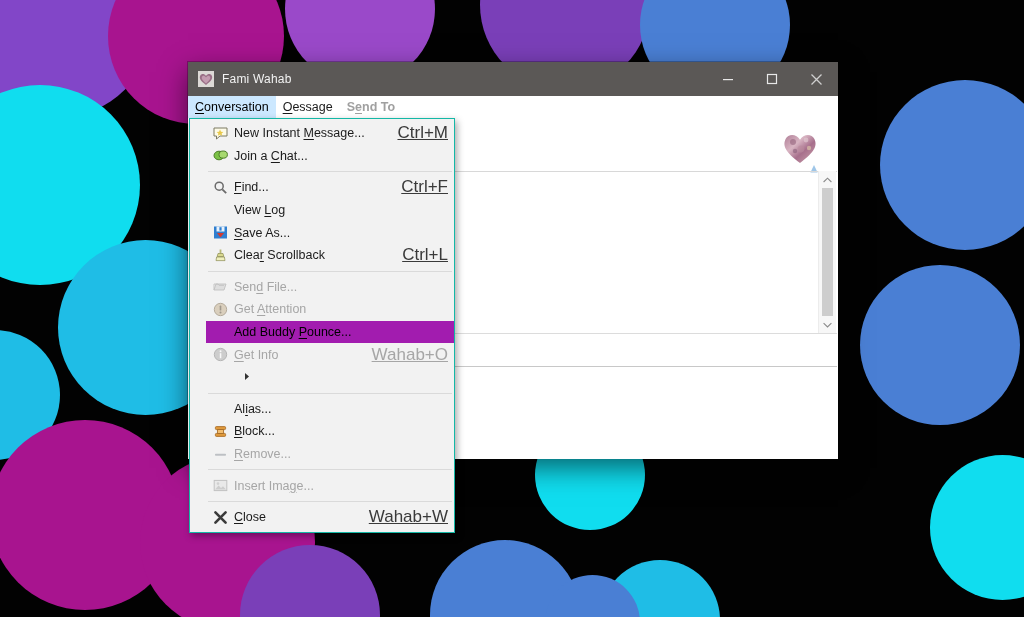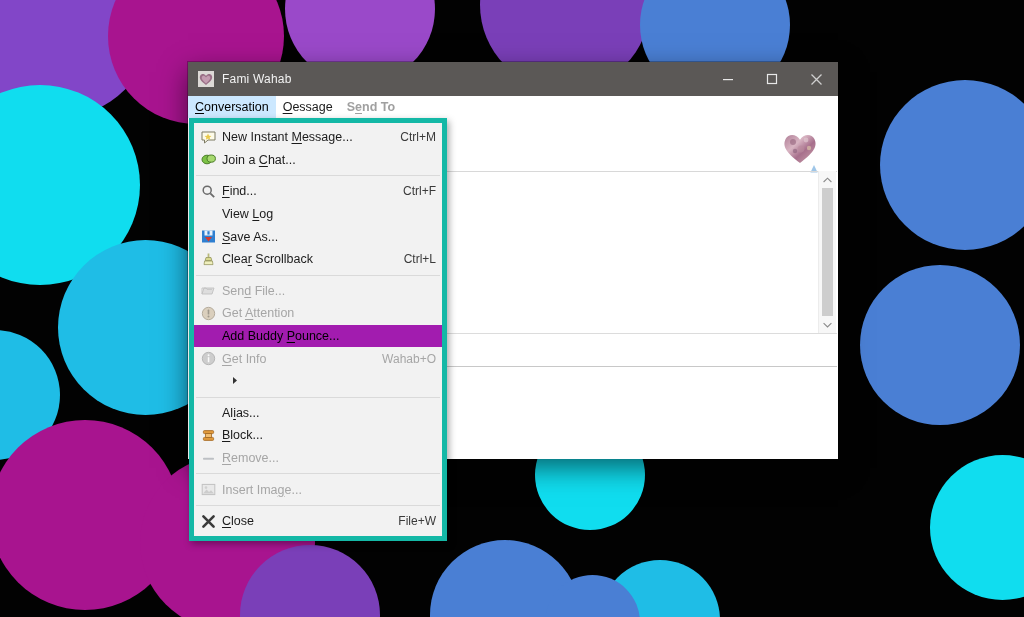--- a/index.html
+++ b/index.html
@@ -74,35 +74,35 @@
   }
   #input-text{font-size:12.5px;color:#4a4a4a;padding-left:6px;}
 
   #compose{
     position:absolute;left:1px;right:1px;top:248px;bottom:1px;background:#fff;
   }
 
   
   #dropdown{
     position:absolute;left:189px;top:118px;width:248px;
-    background:#f2f2f2;border:5px solid #14b8a6;
+    background:#f2f2f2;border:1px solid #14b8a6;
     box-shadow:2px 3px 7px rgba(0,0,0,.35);
-    padding:3px 0 3px 0;font-size:12.5px;
+    padding:3px 0 3px 16px;font-size:12.5px;
   }
   .mi{
     display:flex;align-items:center;height:22.6px;padding:0 6px 0 0;
     color:#1b1b1b;cursor:default;position:relative;
   }
   .mi.disabled{color:#a6a6a6;}
   .mi.selected{background:#a21caf;color:#000;}
   .mi-icon{
     width:28px;min-width:28px;height:18px;display:flex;align-items:center;justify-content:center;
   }
   .mi-label{flex:1;white-space:nowrap;}
-  .mi-accel{color:#3a3a3a;font-size:12px;padding-left:18px;}
+  .mi-accel{color:#3a3a3a;font-size:17px;padding-left:18px;text-decoration:underline;}
   .mi.disabled .mi-accel{color:#a6a6a6;}
   .mi-arrow{font-size:9px;color:#333;padding-left:10px;}
   .sep{height:1px;background:#dadada;margin:4px 2px 4px 2px;}
 </style>
 </head>
 <body>
 
 <div id="wallpaper">
     <div class="bub" style="left: -42px; top: -78px; width: 196px; height: 196px; background: rgb(130, 70, 200);"></div>
     <div class="bub" style="left: 108px; top: -52px; width: 176px; height: 176px; background: rgb(168, 20, 143);"></div>
@@ -353,15 +353,15 @@
       <span class="mi-label"><span>Insert Ima<span class="ul">g</span>e...</span></span>
     </div>
     <div class="sep"></div>
     <div class="mi">
       <span class="mi-icon">
         <svg width="15" height="15" viewBox="0 0 15 15">
           <path d="M2.4 2.4 L12.6 12.6 M12.6 2.4 L2.4 12.6" stroke="#3a3a3a" stroke-width="2.6" stroke-linecap="round"></path>
         </svg>
       </span>
       <span class="mi-label"><span><span class="ul">C</span>lose</span></span>
-      <span class="mi-accel">File+W</span>
+      <span class="mi-accel">Wahab+W</span>
     </div>
   </div>
 
 </body></html>

